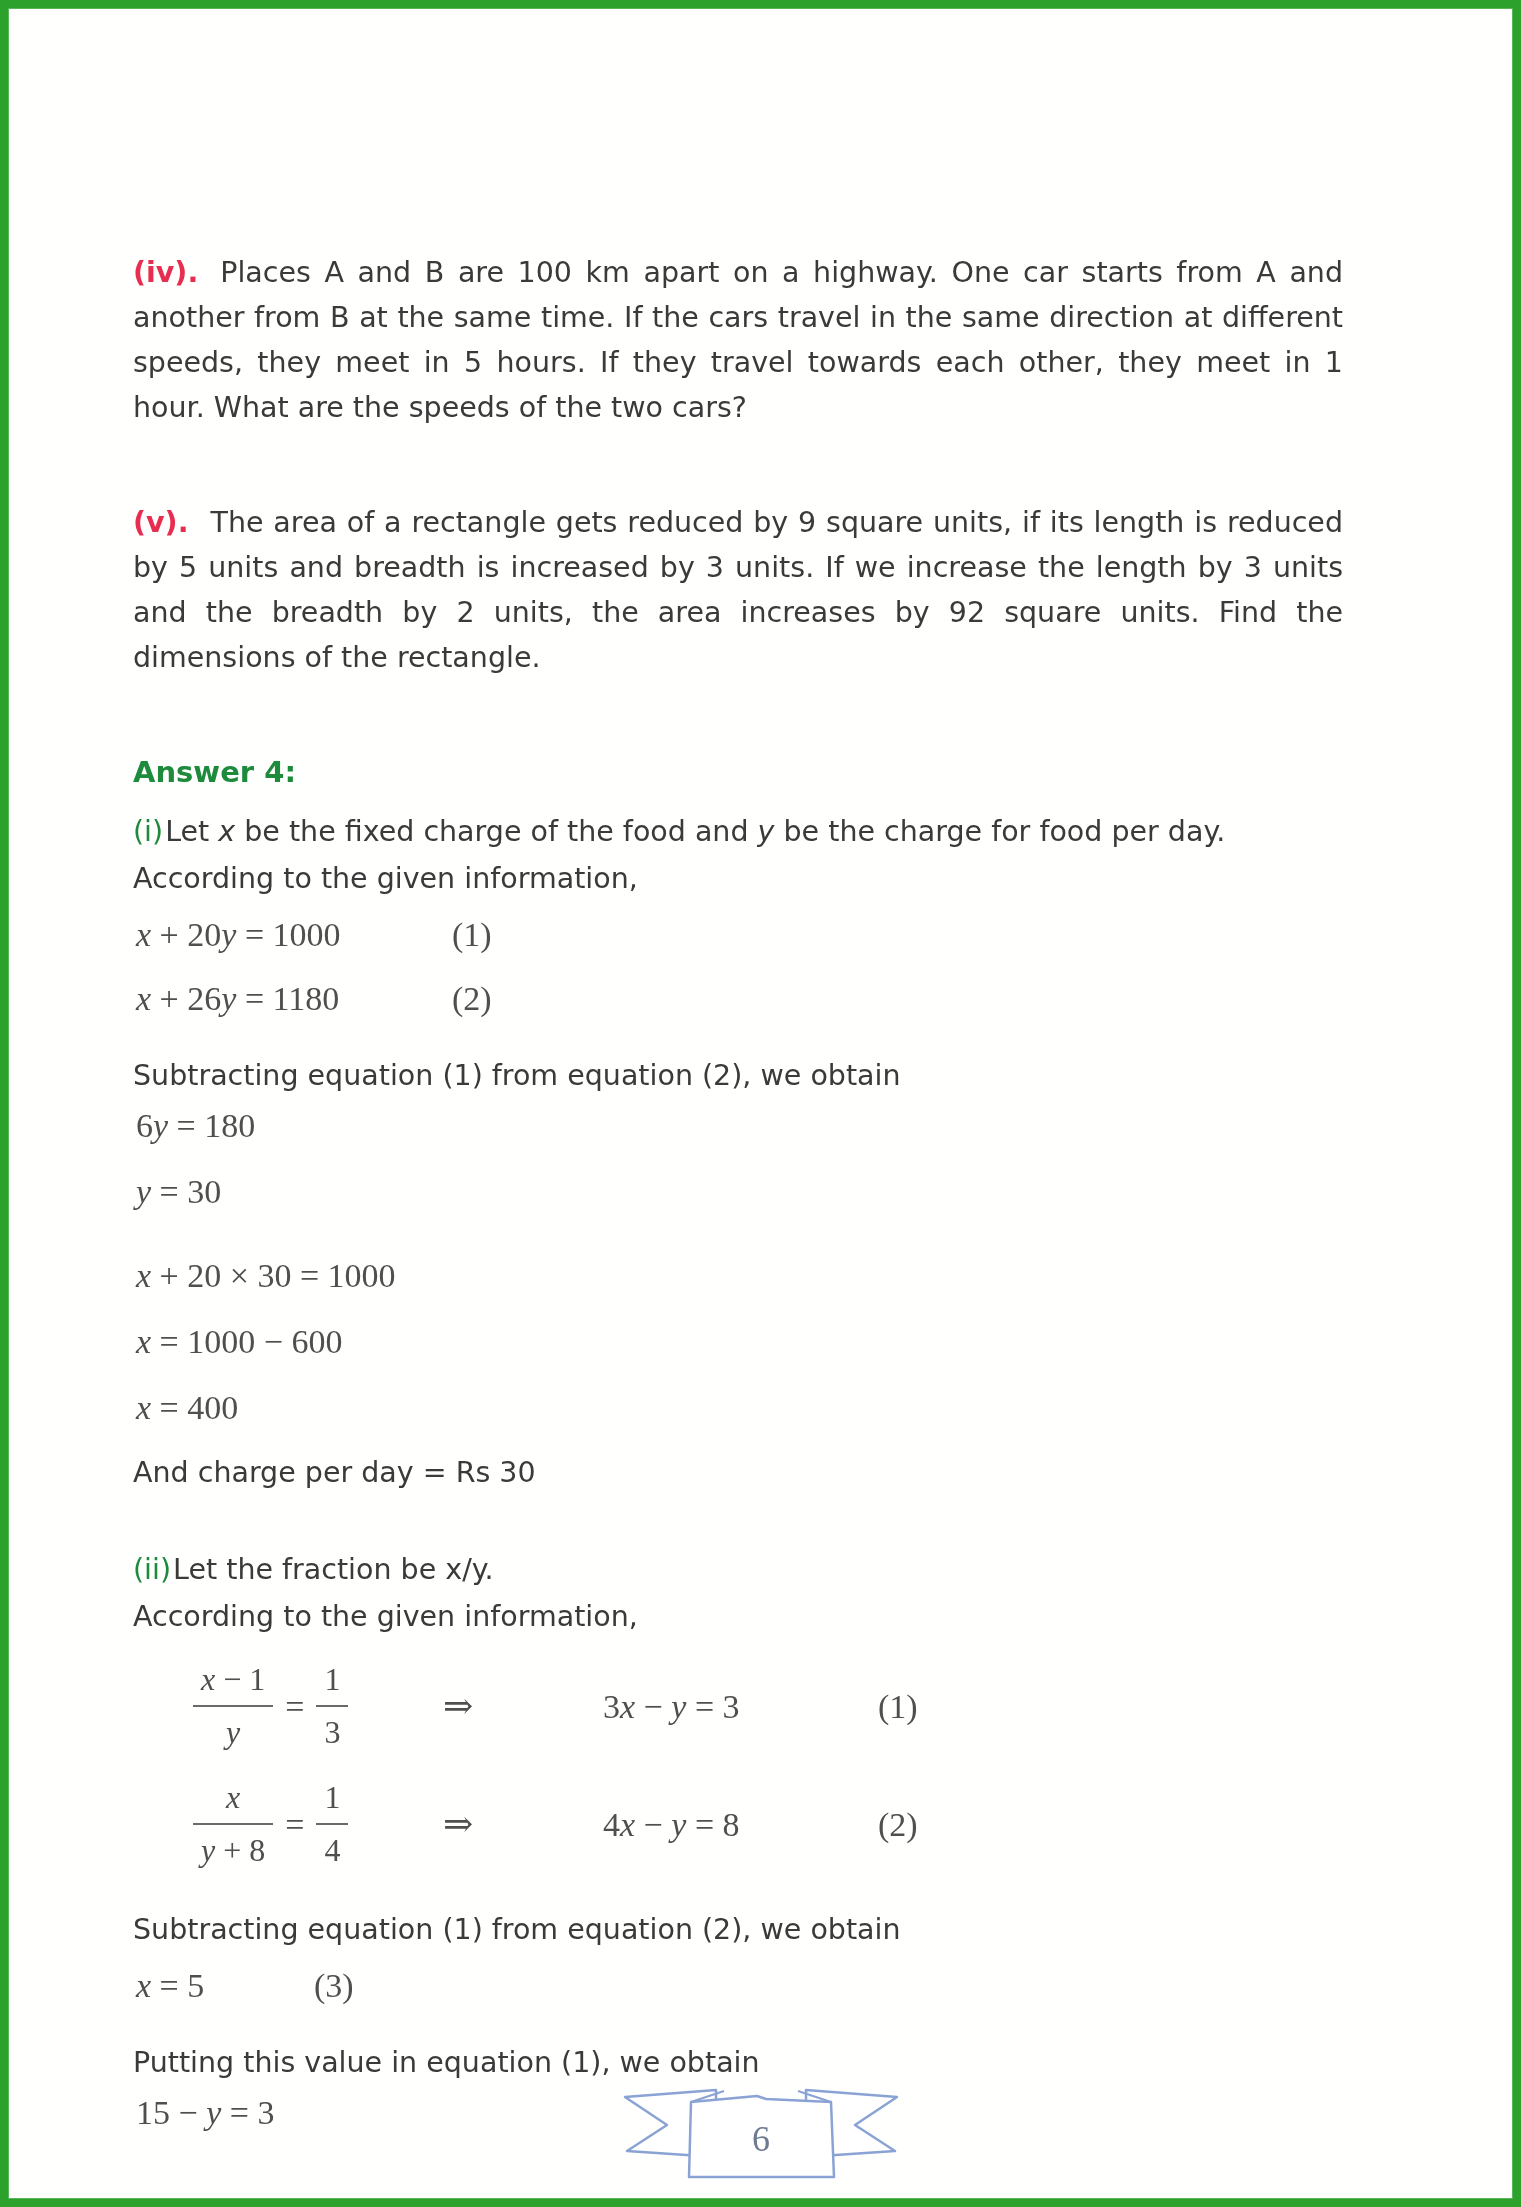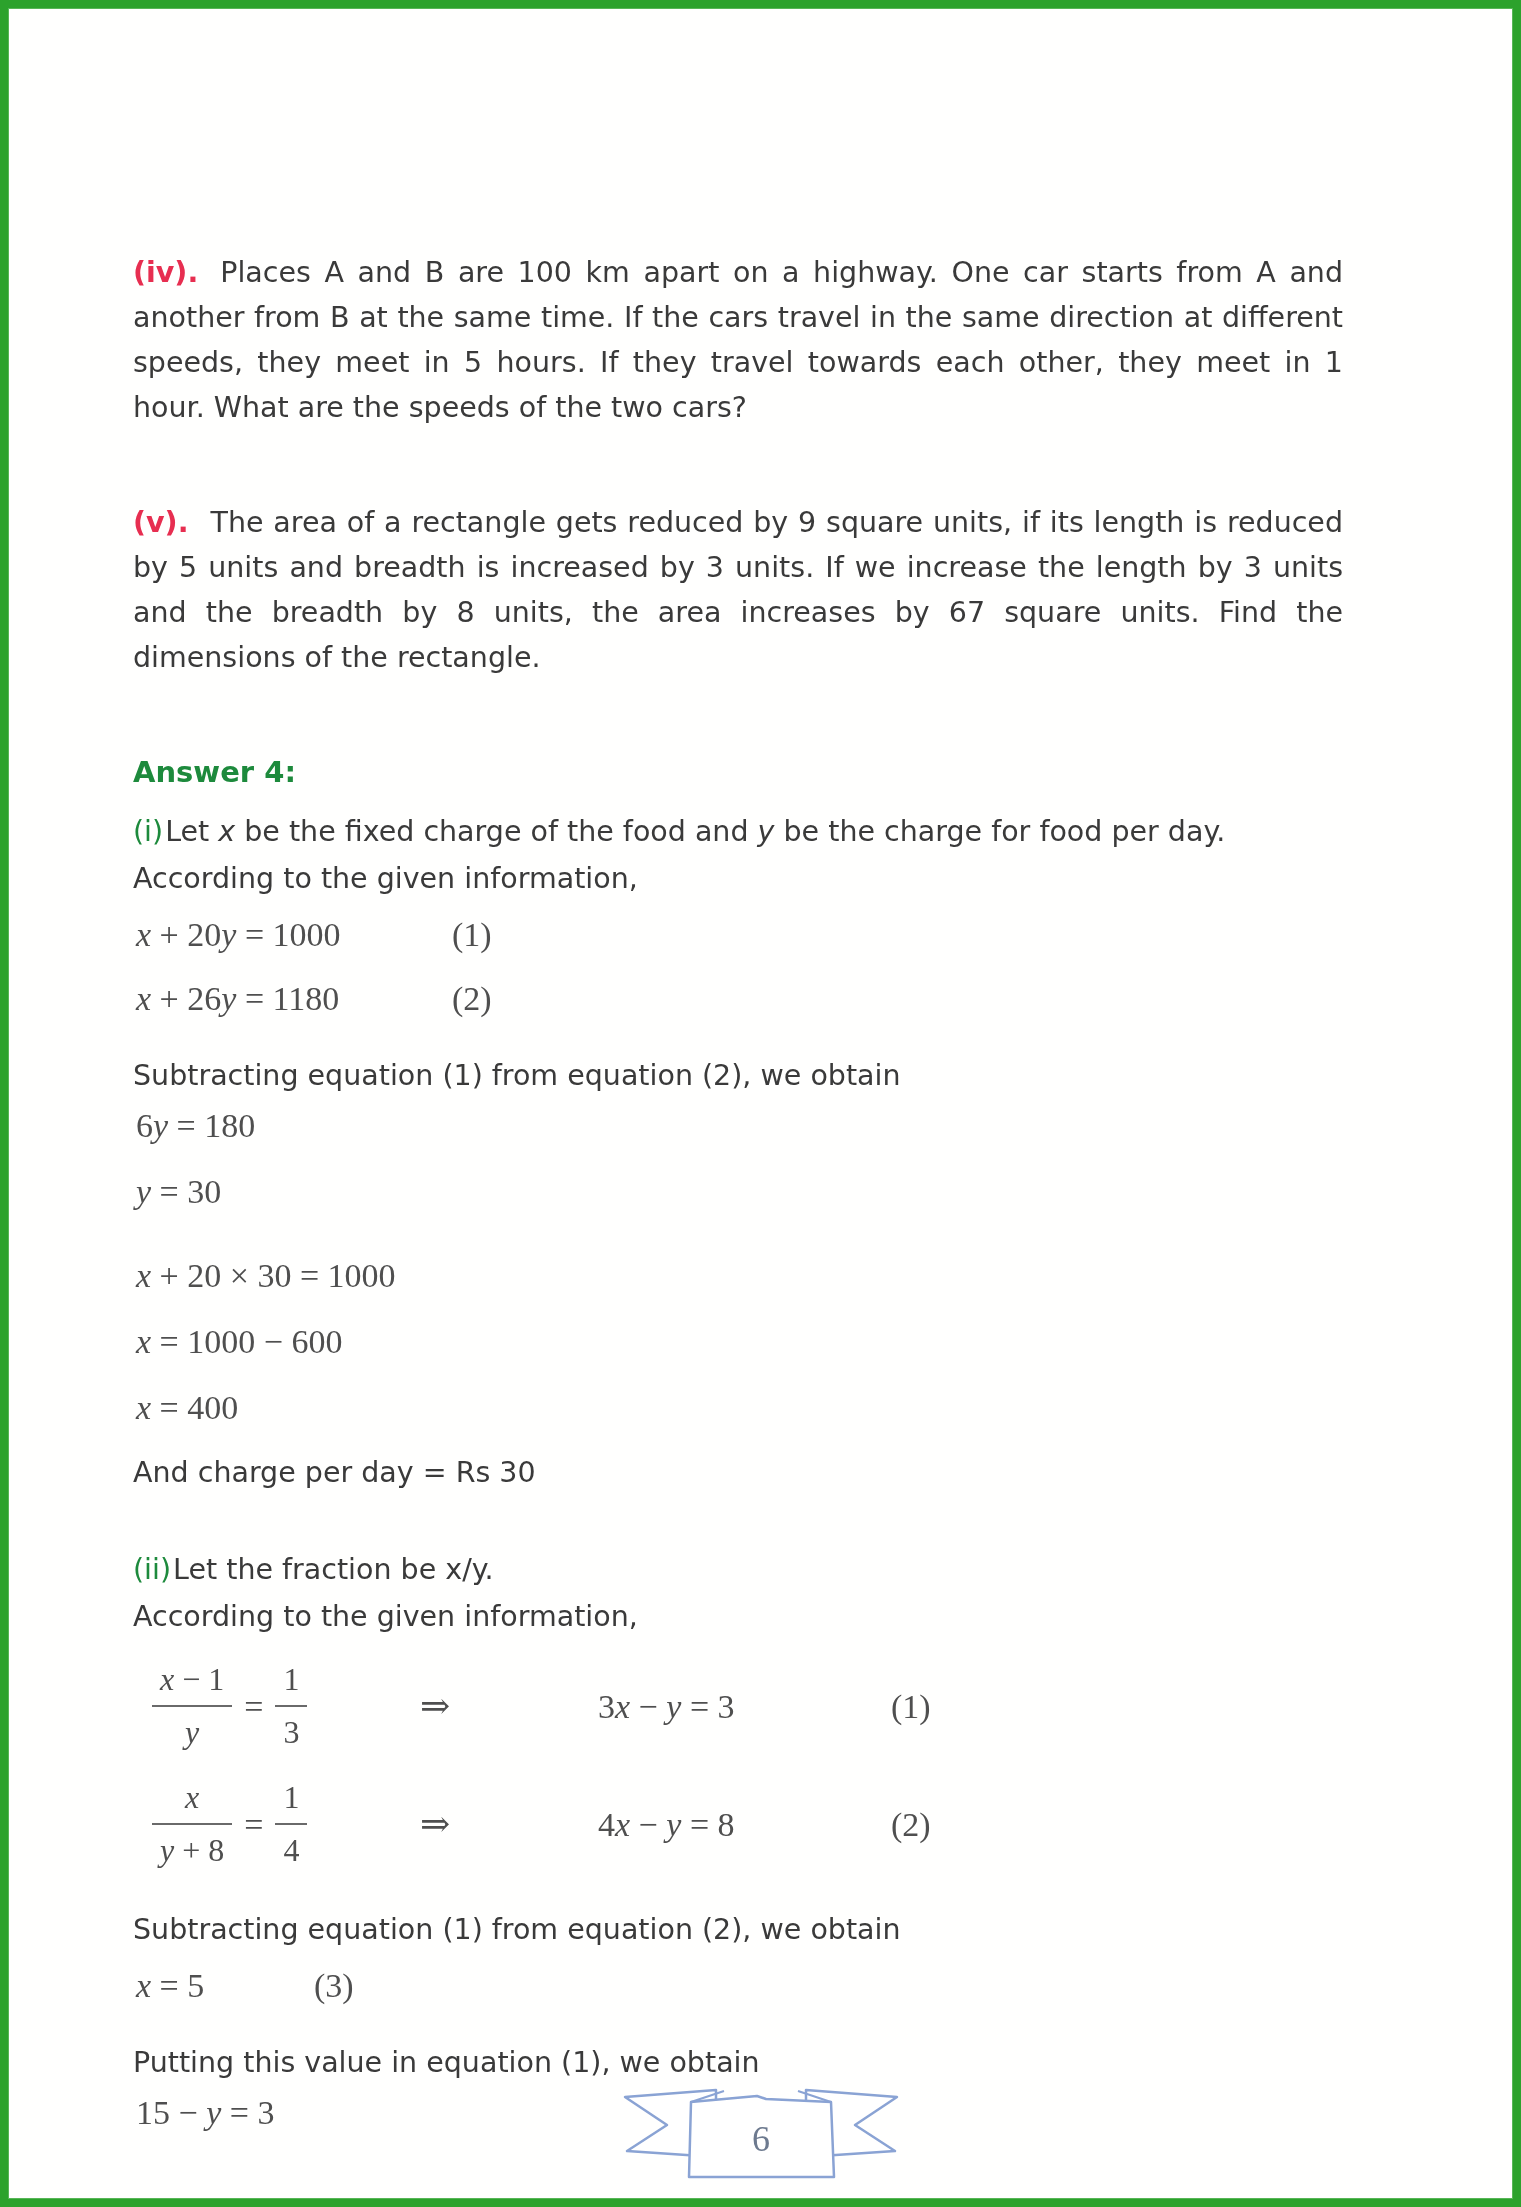--- a/index.html
+++ b/index.html
@@ -45,22 +45,21 @@
     line-height: 48px;
   }
   .eq-step { margin: 4px 0 16px 3px; line-height: 48px; }
   .eq-expr-320 { display: inline-block; min-width: 316px; }
   .eq-expr-180 { display: inline-block; min-width: 178px; }
   .spacer-sm { height: 14px; }
   .spacer-lg { height: 50px; }
   .frac-row {
     display: flex;
     align-items: center;
-    margin: 18px 0 20px 19px;
-    gap: 18px;
+    margin: 18px 0 20px 60px;
   }
   .fgroup { display: inline-flex; align-items: center; min-width: 215px; }
   .frac { display: inline-block; text-align: center; vertical-align: middle; font-size: 32px; }
   .frac .top { display: block; padding: 0 8px 3px; border-bottom: 2px solid #6a6a6a; }
   .frac .bot { display: block; padding: 3px 8px 0; }
   .frac-eq { margin: 0 12px; }
   .arrow-cell { min-width: 100px; text-align: center; font-size: 36px; }
   .linear-cell { min-width: 205px; margin-left: 95px; }
   .tag-cell { margin-left: 70px; }
   .result-line { margin: 2px 0; }
@@ -77,21 +76,21 @@
   }
 </style>
 </head>
 <body>
 
 <div class="page">
   <div class="content">
 
     <p class="question"><span class="q-label">(iv).</span><span>Places A and B are 100 km apart on a highway. One car starts from A and another from B at the same time. If the cars travel in the same direction at different speeds, they meet in 5 hours. If they travel towards each other, they meet in 1 hour. What are the speeds of the two cars?</span></p>
 
-    <p class="question"><span class="q-label">(v).</span><span>The area of a rectangle gets reduced by 9 square units, if its length is reduced by 5 units and breadth is increased by 3 units. If we increase the length by 3 units and the breadth by 8 units, the area increases by 67 square units. Find the dimensions of the rectangle.</span></p>
+    <p class="question"><span class="q-label">(v).</span><span>The area of a rectangle gets reduced by 9 square units, if its length is reduced by 5 units and breadth is increased by 3 units. If we increase the length by 3 units and the breadth by 2 units, the area increases by 92 square units. Find the dimensions of the rectangle.</span></p>
 
     <h3 class="answer-heading">Answer 4:</h3>
 
     <p class="intro-line"><span class="part-label">(i)</span><span><span>Let </span><span style="font-style: italic;">x</span><span> be the fixed charge of the food and </span><span style="font-style: italic;">y</span><span> be the charge for food per day.</span></span></p>
 
     <p class="text-line">According to the given information,</p>
 
     <div class="eq-line"><span class="math eq-expr-320"><i>x</i> + 20<i>y</i> = 1000</span><span class="math">(1)</span></div>
 
     <div class="eq-line"><span class="math eq-expr-320"><i>x</i> + 26<i>y</i> = 1180</span><span class="math">(2)</span></div>

